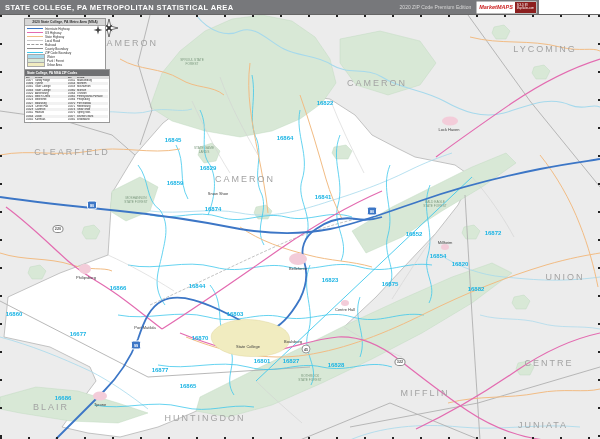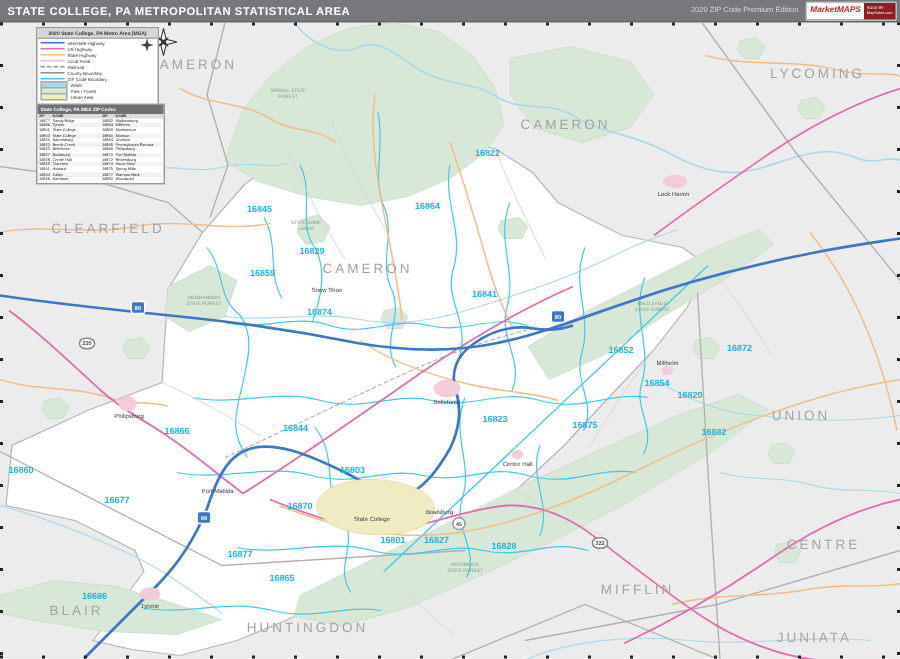--- a/index.html
+++ b/index.html
@@ -1,18 +1,18 @@
 <!DOCTYPE html>
 <html><head>
 <meta charset="utf-8">
 <style>
   html,body{margin:0;padding:0;width:600px;height:439px;overflow:hidden;
     font-family:"Liberation Sans", sans-serif;background:#fff;}
   
-  #titlebar{position:absolute;top:0;left:0;width:600px;height:14px;background:#77787b;
+  #titlebar{position:absolute;top:0;left:0;width:539px;height:14px;background:#77787b;
     display:flex;align-items:center;justify-content:space-between;box-sizing:border-box;padding:0 2px 0 5px;}
   #titlebar .ttl{color:#fff;font-size:7.5px;font-weight:bold;letter-spacing:.4px;white-space:nowrap;}
   #titlebar .right{display:flex;align-items:center;gap:5px;}
   #titlebar .edition{color:#d8d8d8;font-size:5px;white-space:nowrap;}
   .logo{display:flex;height:11px;border-radius:1px;overflow:hidden;border:.5px solid #bbb;}
   .logo .lg-l{background:#fff;color:#cc2222;font-size:5.5px;font-weight:bold;font-style:italic;
     display:flex;align-items:center;padding:0 2px;}
   .logo .lg-r{background:#8c1f1f;color:#fff;font-size:2.6px;display:flex;flex-direction:column;
     justify-content:center;padding:0 2px;line-height:1.2;}
   
@@ -232,21 +232,21 @@
       <span class="town-label" style="left: 345px; top: 294px;">Centre Hall</span>
       <span class="town-label" style="left: 445px; top: 227px;">Millheim</span>
       <span class="town-label" style="left: 293px; top: 326px;">Boalsburg</span>
     </div>
   <div class="layer" id="county-layer">
       <span class="county-label" style="left: 128px; top: 28px;">CAMERON</span>
       <span class="county-label" style="left: 545px; top: 34px;">LYCOMING</span>
       <span class="county-label" style="left: 377px; top: 68px;">CAMERON</span>
       <span class="county-label" style="left: 72px; top: 137px;">CLEARFIELD</span>
       <span class="county-label" style="left: 245px; top: 164px;">CAMERON</span>
-      <span class="county-label" style="left: 534px; top: 262px;">UNION</span>
+      <span class="county-label" style="left: 565px; top: 262px;">UNION</span>
       <span class="county-label" style="left: 425px; top: 378px;">MIFFLIN</span>
       <span class="county-label" style="left: 549px; top: 348px;">CENTRE</span>
       <span class="county-label" style="left: 543px; top: 410px;">JUNIATA</span>
       <span class="county-label" style="left: 205px; top: 403px;">HUNTINGDON</span>
       <span class="county-label" style="left: 51px; top: 392px;">BLAIR</span>
     </div>
   <div class="layer" id="zip-layer">
       <span class="zip-label" style="left: 173px; top: 125px;">16845</span>
       <span class="zip-label" style="left: 285px; top: 123px;">16864</span>
       <span class="zip-label" style="left: 208px; top: 153px;">16829</span>

